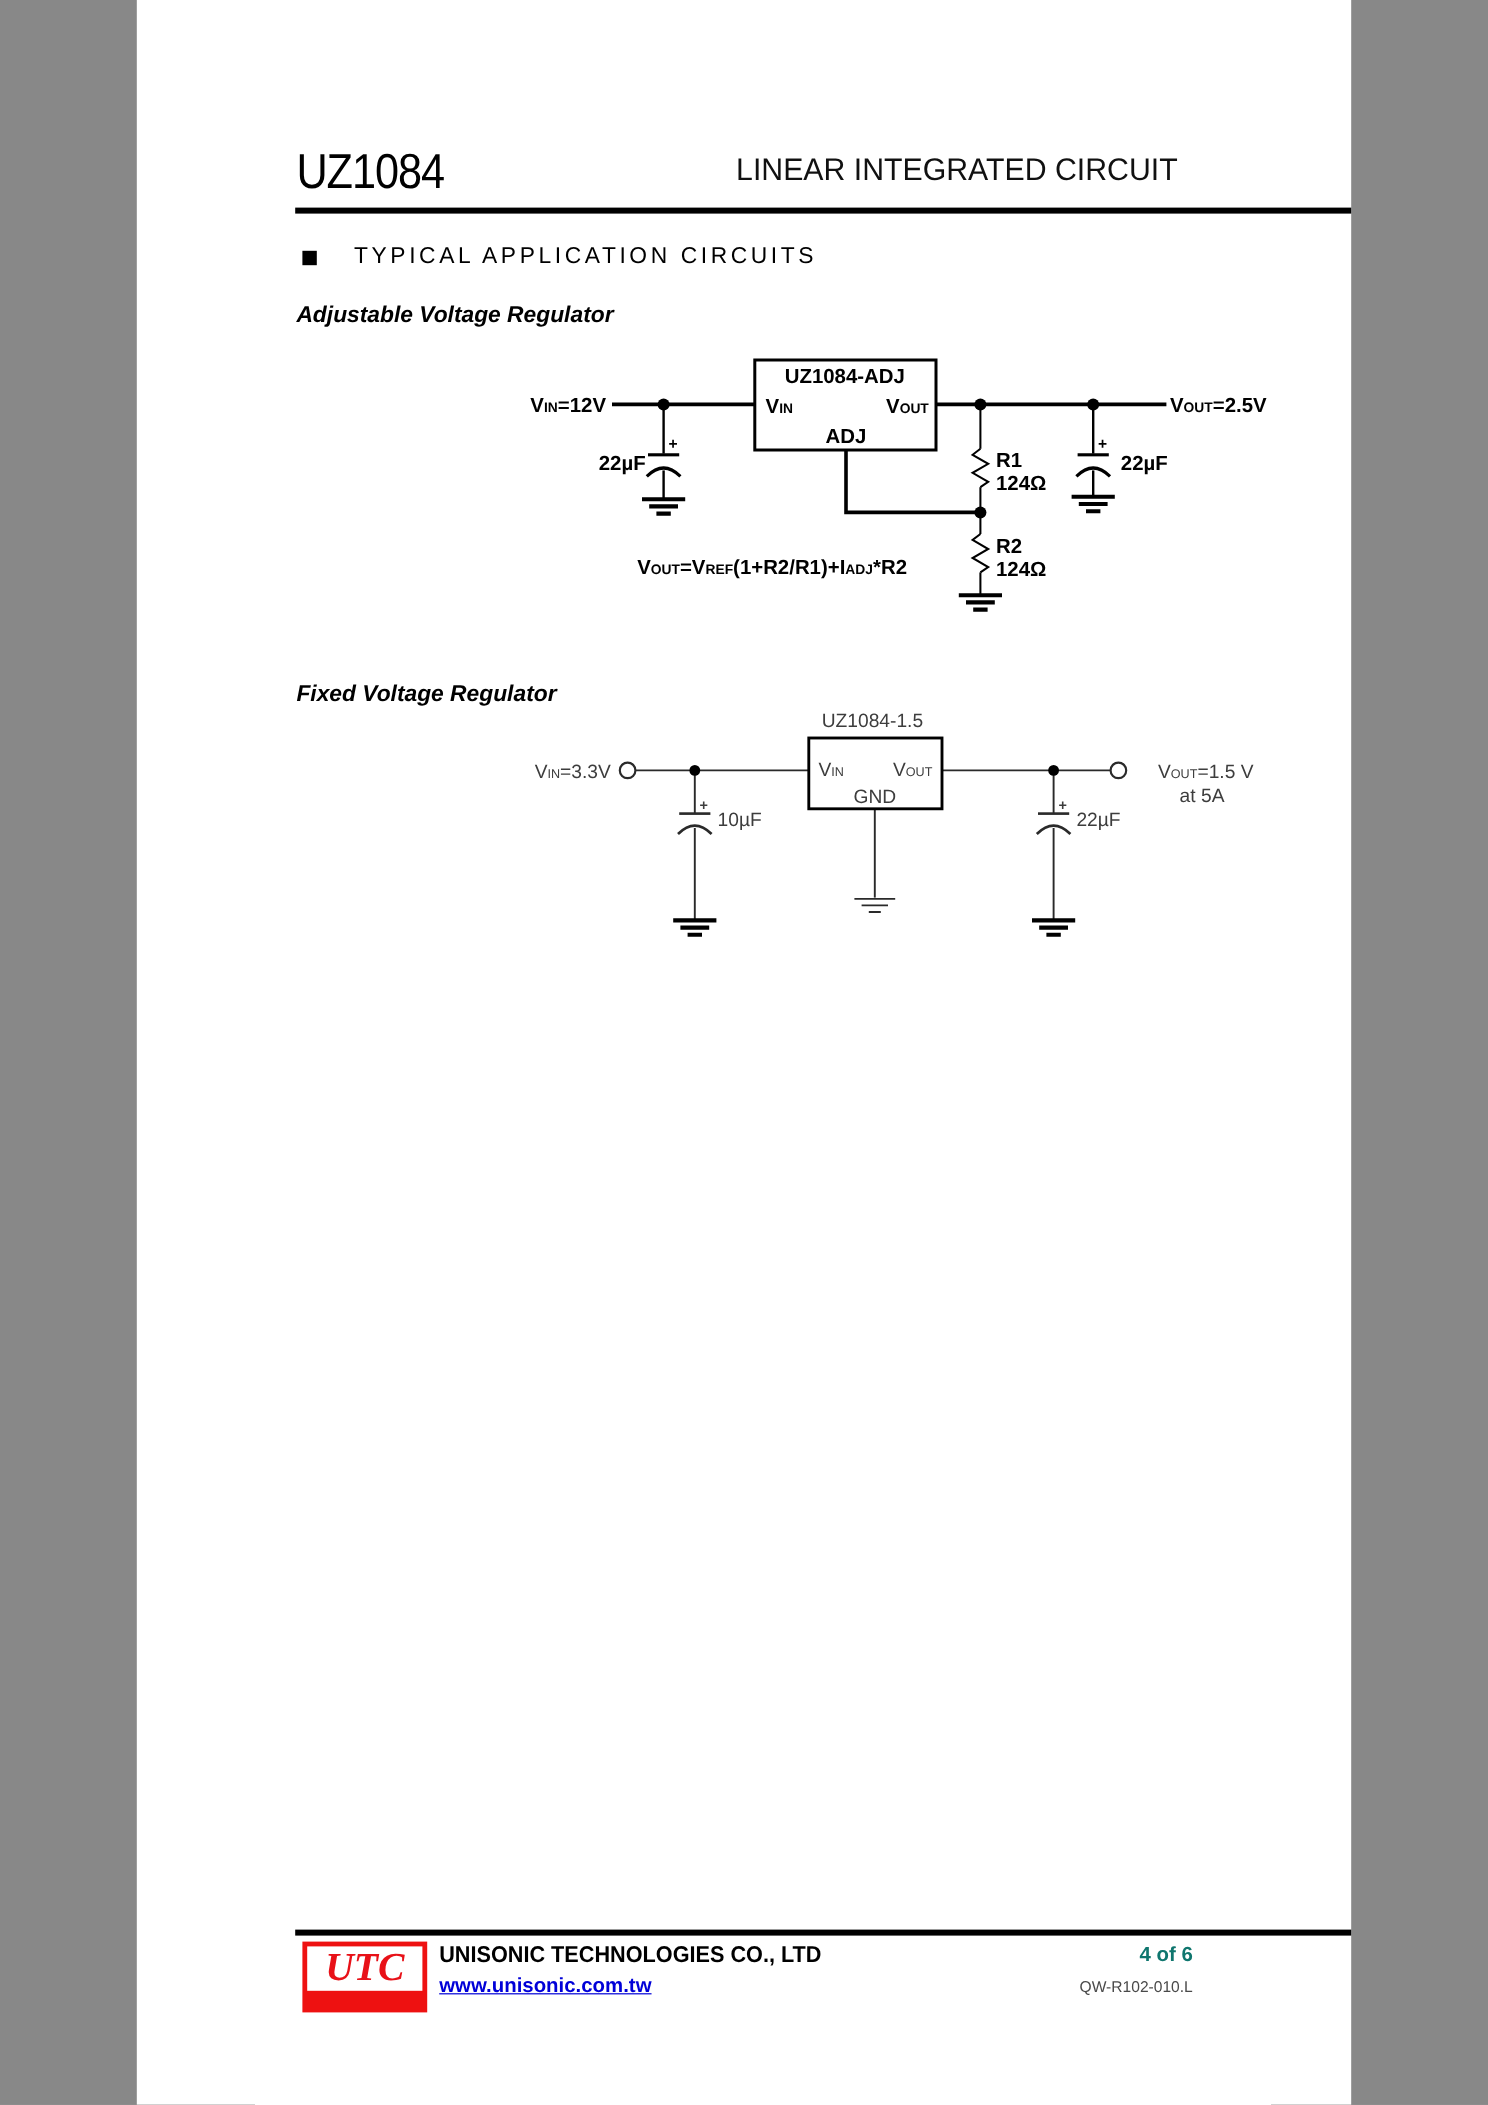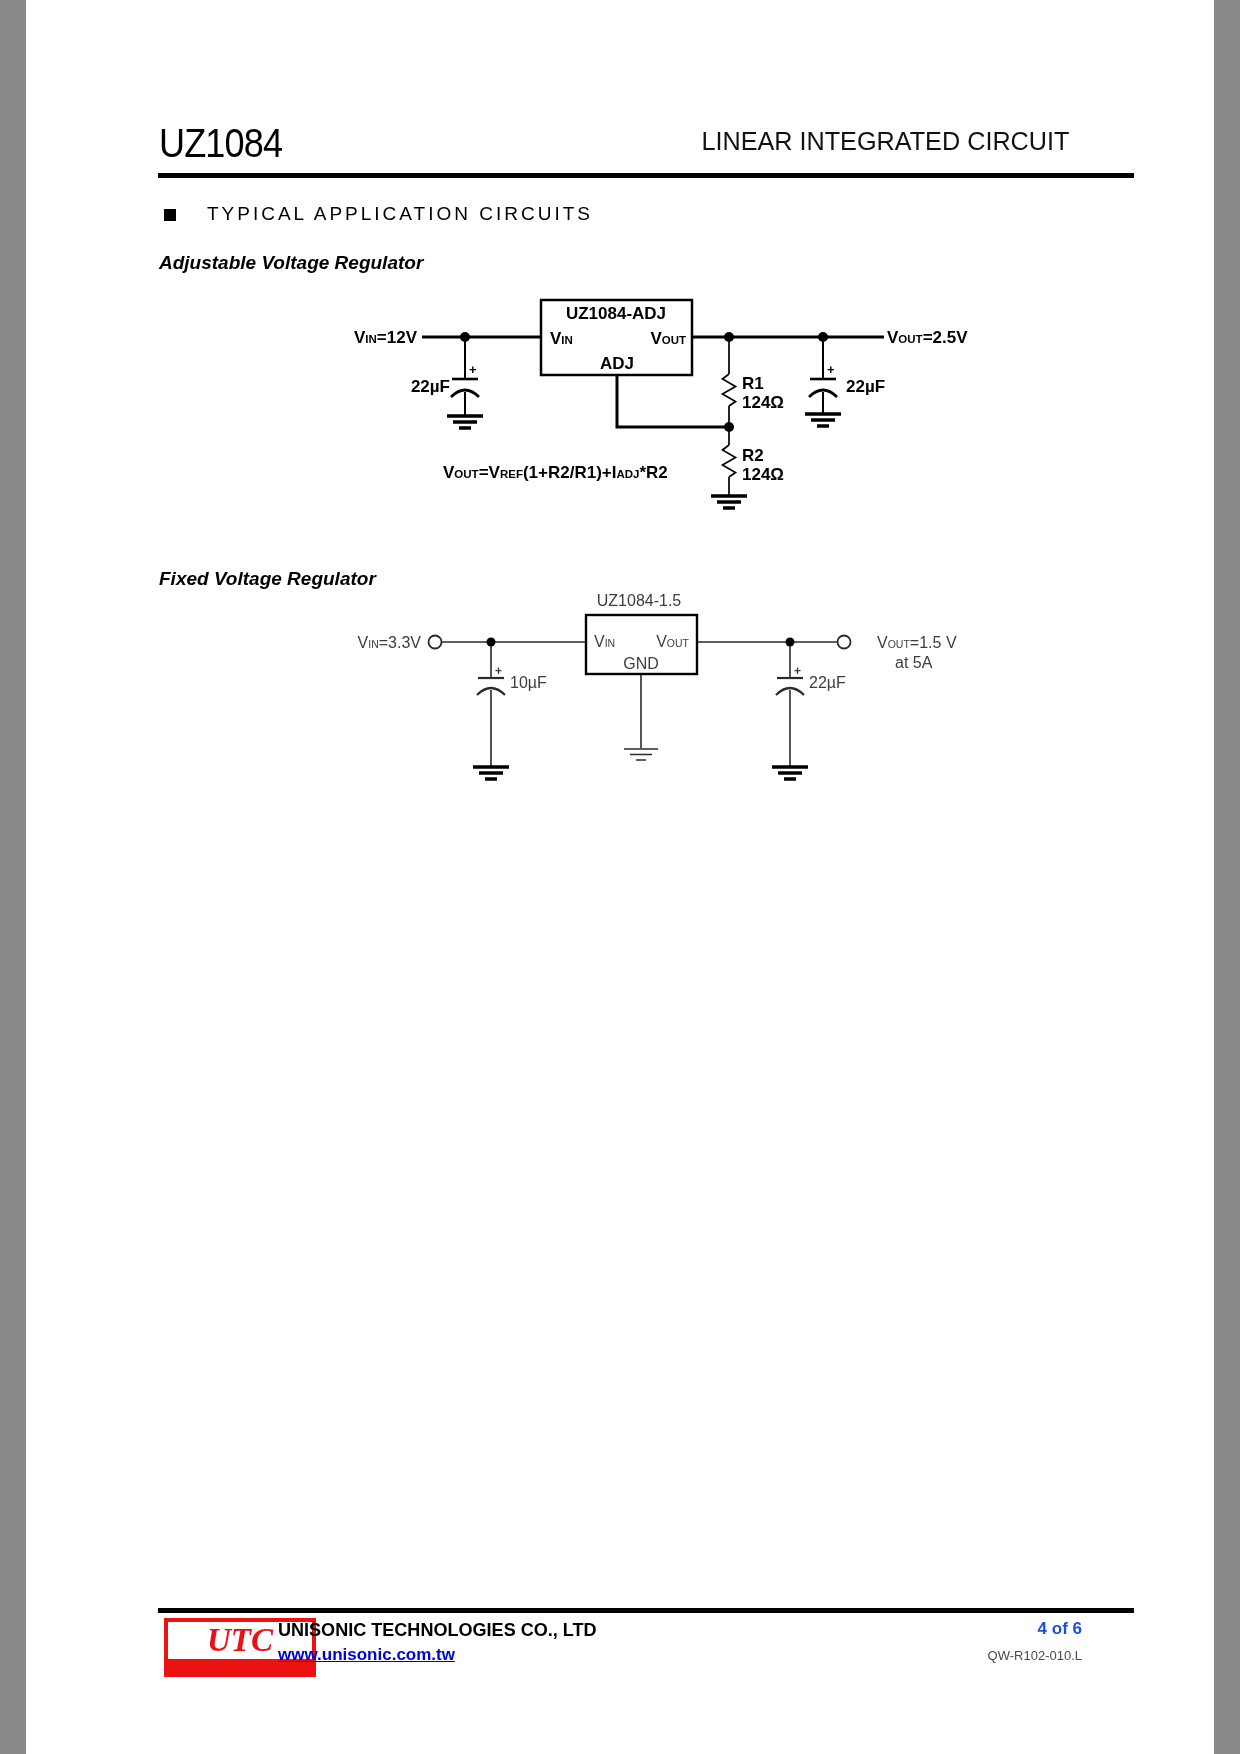--- a/index.html
+++ b/index.html
@@ -1,17 +1,17 @@
 <!DOCTYPE html>
 <html><head>
 <meta charset="utf-8">
 <style>
   html,body{margin:0;padding:0;background:#888;}
   #page{
-    position:relative;width:1188px;height:1754px;background:#ffffff;
+    position:relative;width:1012px;height:1754px;background:#ffffff;
     margin:0 auto;overflow:hidden;
     font-family:"Liberation Sans","DejaVu Sans",sans-serif;color:#000;
   }
   .abs{position:absolute;}
   
   .part-number{
     left:133px;top:120px;font-size:41px;font-weight:500;letter-spacing:-1px;
     transform:scaleX(.88);transform-origin:left top;white-space:nowrap;
   }
   .doc-title{
@@ -43,34 +43,34 @@
   .w2{stroke:#2a2a2a;stroke-width:1.6;fill:none;}
   .c2{stroke:#2a2a2a;stroke-width:2.2;fill:none;}
   .g2{stroke:#000;stroke-width:3.4;fill:none;}
   .g2thin{stroke:#2a2a2a;stroke-width:1.5;fill:none;}
   .plus2{font-size:12px;font-weight:700;fill:#3d3d3d;}
   .dot{fill:#000;stroke:none;}
   .term{fill:#fff;stroke:#2a2a2a;stroke-width:1.8;}
   .chipbox{fill:#fff;stroke:#000;}
   
   .footer-rule{left:132px;top:1608px;width:976px;height:5px;background:#000;}
-  .logo{left:138px;top:1618px;width:104px;height:59px;background:#ee1111;padding-left:48px;}
+  .logo{left:138px;top:1618px;width:104px;height:59px;background:#ee1111;}
   .logo-inner{
     position:absolute;left:4px;top:4px;right:4px;height:37px;background:#fff;
     display:flex;align-items:center;justify-content:center;
   }
   .logo-text{
     font-family:"Liberation Serif","DejaVu Serif",serif;font-style:italic;
     font-weight:700;font-size:33px;color:#e81118;line-height:1;
   }
   .company{left:252px;top:1619px;font-size:19px;font-weight:700;color:#000;
     transform:scaleX(.95);transform-origin:left top;white-space:nowrap;}
   .website{left:252px;top:1645px;font-size:17px;font-weight:700;color:#0000d8;
     text-decoration:underline;white-space:nowrap;text-align:right;}
-  .page-num{top:1619px;right:132px;font-size:17px;font-weight:700;color:#1d4ed8;margin-left:40px;}
+  .page-num{top:1619px;right:132px;font-size:17px;font-weight:700;color:#0f766e;margin-left:40px;}
   .doc-code{top:1648px;right:132px;font-size:13px;font-weight:400;color:#4a4a4a;text-align:center;}
 </style>
 </head>
 <body>
 
 <div id="page">
 
   <div class="abs part-number">UZ1084</div>
   <div class="abs doc-title">LINEAR INTEGRATED CIRCUIT</div>
   <div class="abs header-rule"></div>

